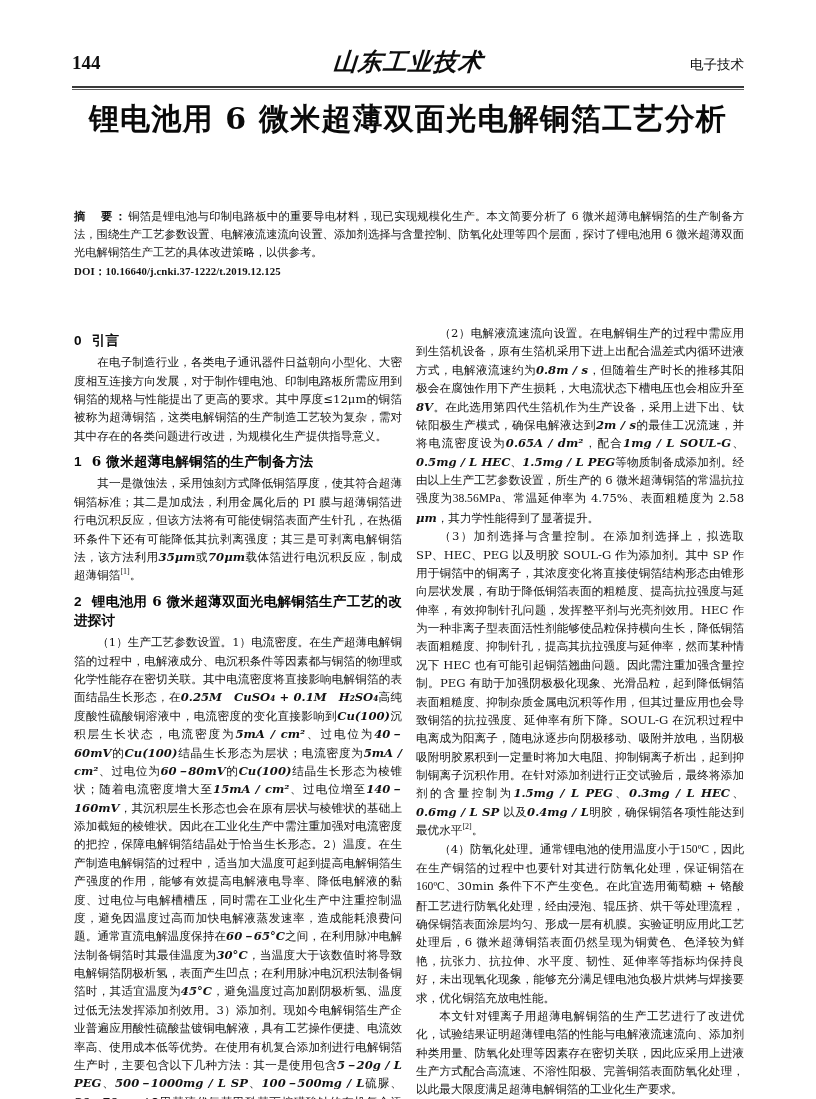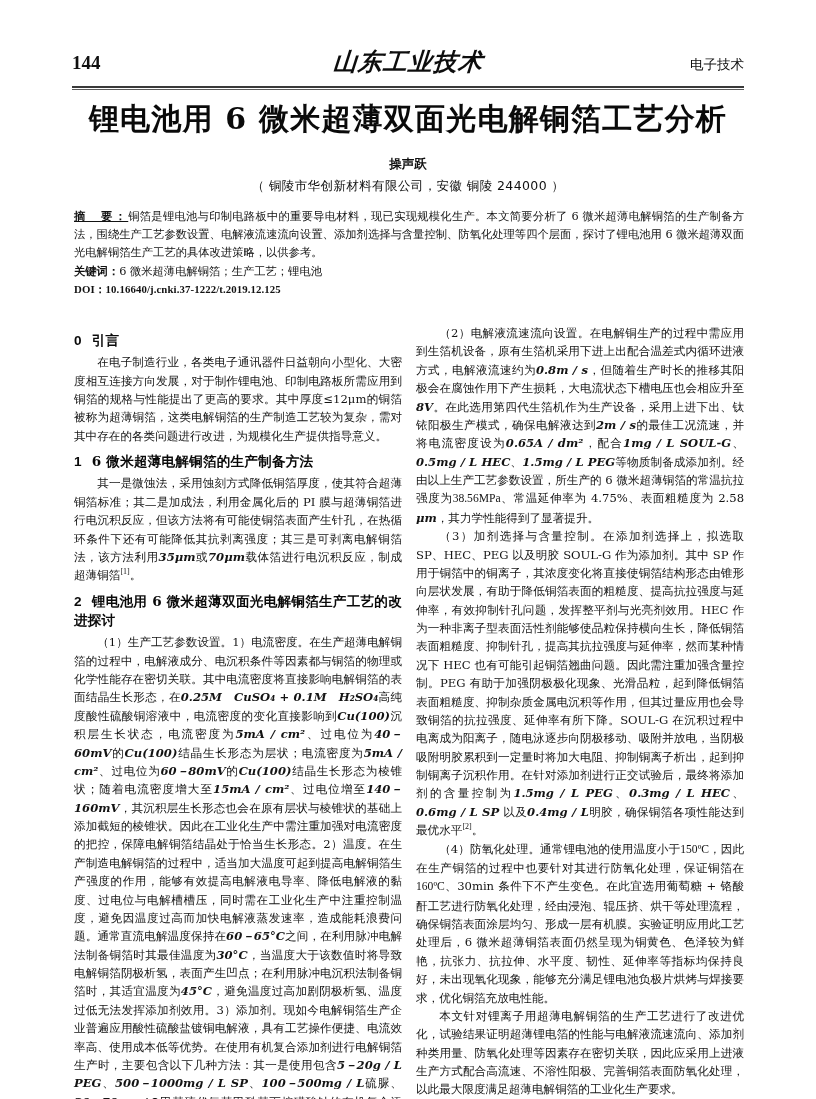--- a/index.html
+++ b/index.html
@@ -127,21 +127,20 @@
     font-family: "DejaVu Serif", serif;
     font-size: 11.3px;
     line-height: 1.58;
     color: #121212;
     text-align: justify;
     text-justify: inter-ideograph;
   }
   .abstract-block .lbl {
     font-weight: bold;
     letter-spacing: 2px;
-    text-decoration: underline;
   }
   .abstract-block p { margin: 0 0 1px 0; }
   .kw { font-weight: bold; }
   .doi {
     font-family: "Liberation Serif", "DejaVu Serif", serif;
     font-size: 10.8px;
     font-weight: bold;
     letter-spacing: 0.1px;
   }
 
@@ -202,26 +201,23 @@
     <span class="runhead-page">144</span>
     <span class="runhead-journal">山东工业技术</span>
     <span class="runhead-column">电子技术</span>
   </div>
   <div class="rule-double">
     <div class="r1"></div>
       <div class="r2"></div>
   </div>
 
   <div class="title">锂电池用 6 微米超薄双面光电解铜箔工艺分析</div>
-  <div class="author">操声跃</div>
-  <div class="affil">（ 铜陵市华创新材料有限公司，安徽 铜陵 244000 ）</div>
 
   <div class="abstract-block">
     <p><span class="lbl">摘　要：</span><span>铜箔是锂电池与印制电路板中的重要导电材料，现已实现规模化生产。本文简要分析了 6 微米超薄电解铜箔的生产制备方法，围绕生产工艺参数设置、电解液流速流向设置、添加剂选择与含量控制、防氧化处理等四个层面，探讨了锂电池用 6 微米超薄双面光电解铜箔生产工艺的具体改进策略，以供参考。</span></p>
-    <p><span class="kw">关键词：</span><span>6 微米超薄电解铜箔；生产工艺；锂电池</span></p>
     <p class="doi">DOI：10.16640/j.cnki.37-1222/t.2019.12.125</p>
   </div>
 
   <div class="col col-left">
 
     <div class="sec-h">
       <span class="num">0</span><span>引言</span>
     </div>
     <p>在电子制造行业，各类电子通讯器件日益朝向小型化、大密度相互连接方向发展，对于制作锂电池、印制电路板所需应用到铜箔的规格与性能提出了更高的要求。其中厚度≤12μm的铜箔被称为超薄铜箔，这类电解铜箔的生产制造工艺较为复杂，需对其中存在的各类问题进行改进，为规模化生产提供指导意义。</p>
 

